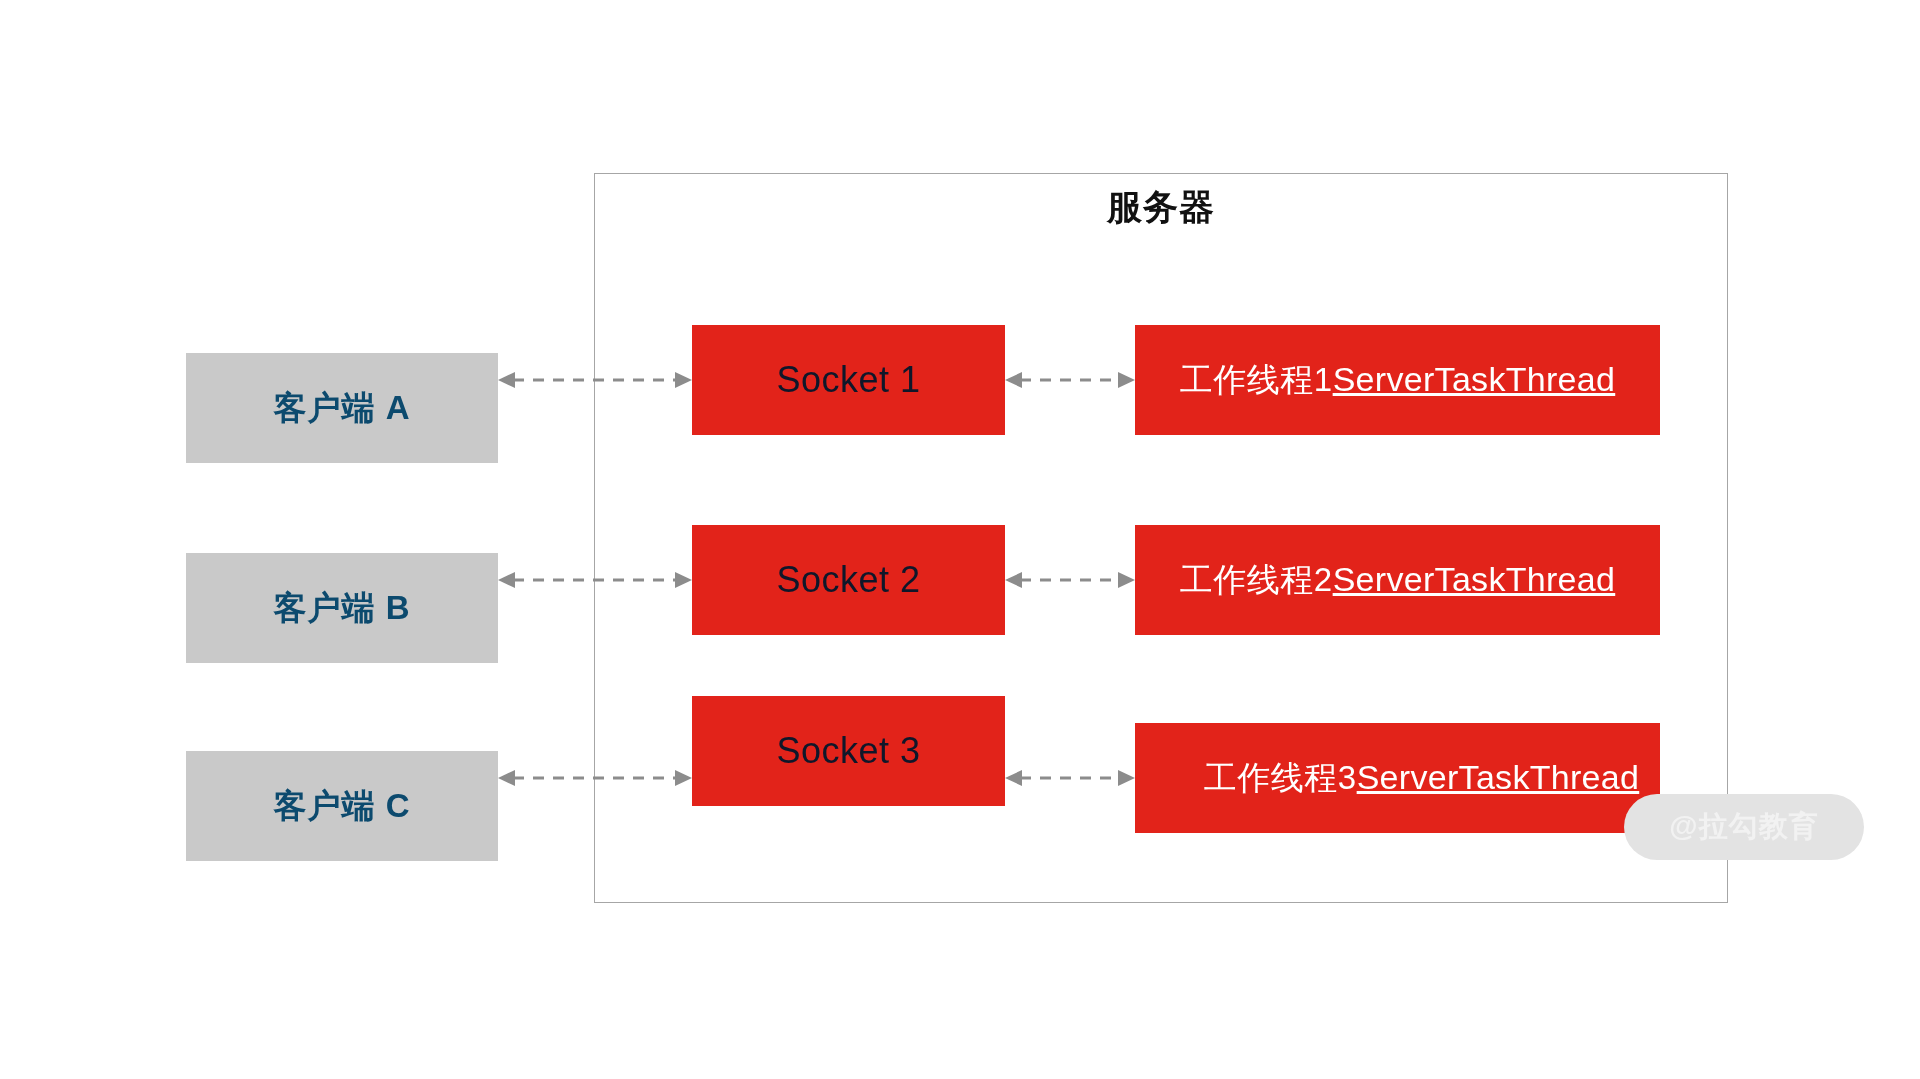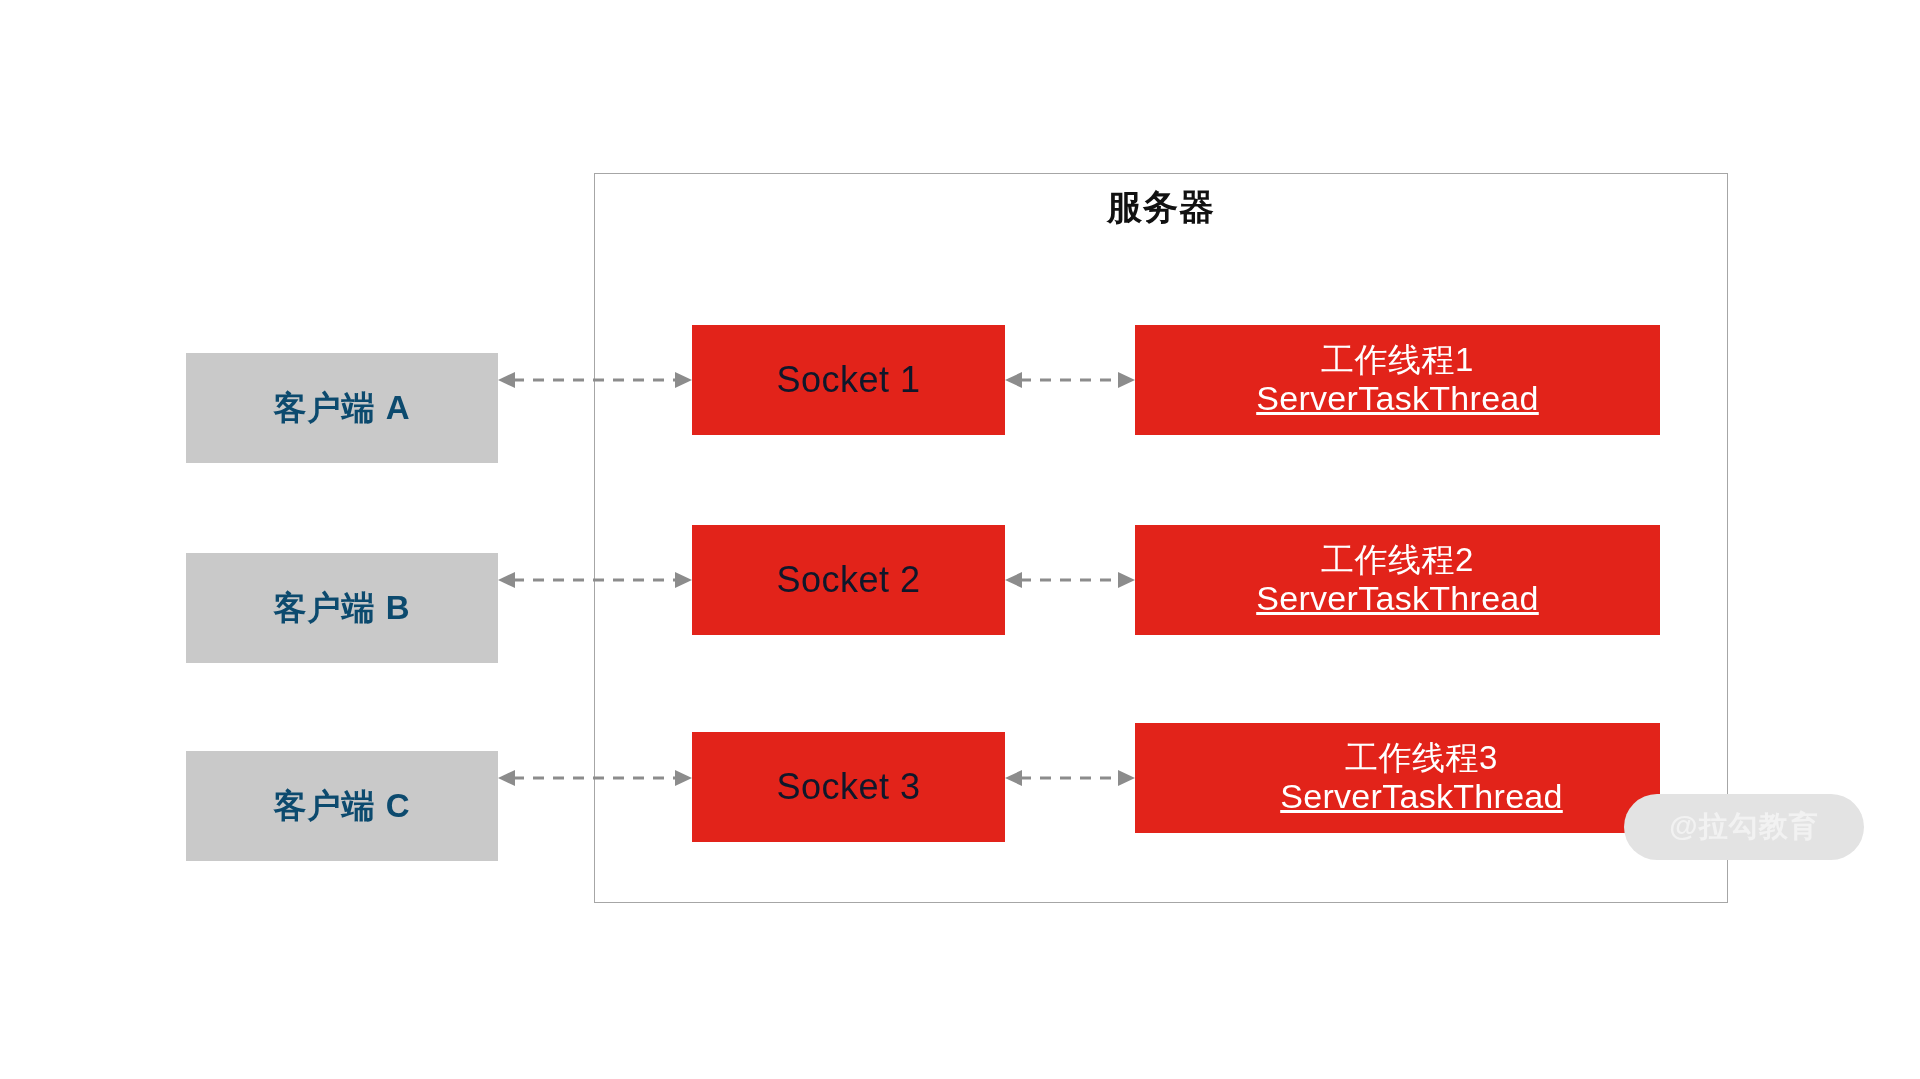--- a/index.html
+++ b/index.html
@@ -53,21 +53,21 @@
     background:#e2231a;
     color:#0f172a;
     font-size:36px;
     font-weight:400;
     letter-spacing:0.5px;
   }
   .thread-node {
     width:525px; height:110px;
     background:#e2231a;
     color:#ffffff;
-    flex-direction:column;
+    flex-direction:row;
     line-height:1.16;
     align-items:center;
   }
   .thread-line-1 { font-size:33px; font-weight:500; letter-spacing:0.5px; }
   .thread-line-2 { font-size:34px; font-weight:400; letter-spacing:0.3px;text-decoration:underline; }
 
   
   .arrow {
     position:absolute;
     height:22px;
@@ -162,21 +162,21 @@
   </div>
 
   <div class="arrow" style="left:498px; top:767px; width:194px;">
     <svg viewBox="0 0 194 22" preserveAspectRatio="none">
       <path d="M15,11 L179,11" stroke="#8c8c8c" stroke-width="3" stroke-dasharray="11 9" fill="none"></path>
       <polygon points="0,11 17,3 17,19" fill="#8c8c8c"></polygon>
       <polygon points="194,11 177,3 177,19" fill="#8c8c8c"></polygon>
     </svg>
   </div>
 
-  <div class="node socket-node" style="left:692px; top:732px;align-items:center;">
+  <div class="node socket-node" style="left:692px; top:696px;align-items:center;">
     <span>Socket 3</span>
   </div>
 
   <div class="arrow" style="left:1005px; top:767px; width:130px;">
     <svg viewBox="0 0 130 22" preserveAspectRatio="none">
       <path d="M15,11 L115,11" stroke="#8c8c8c" stroke-width="3" stroke-dasharray="11 9" fill="none"></path>
       <polygon points="0,11 17,3 17,19" fill="#8c8c8c"></polygon>
       <polygon points="130,11 113,3 113,19" fill="#8c8c8c"></polygon>
     </svg>
   </div>

